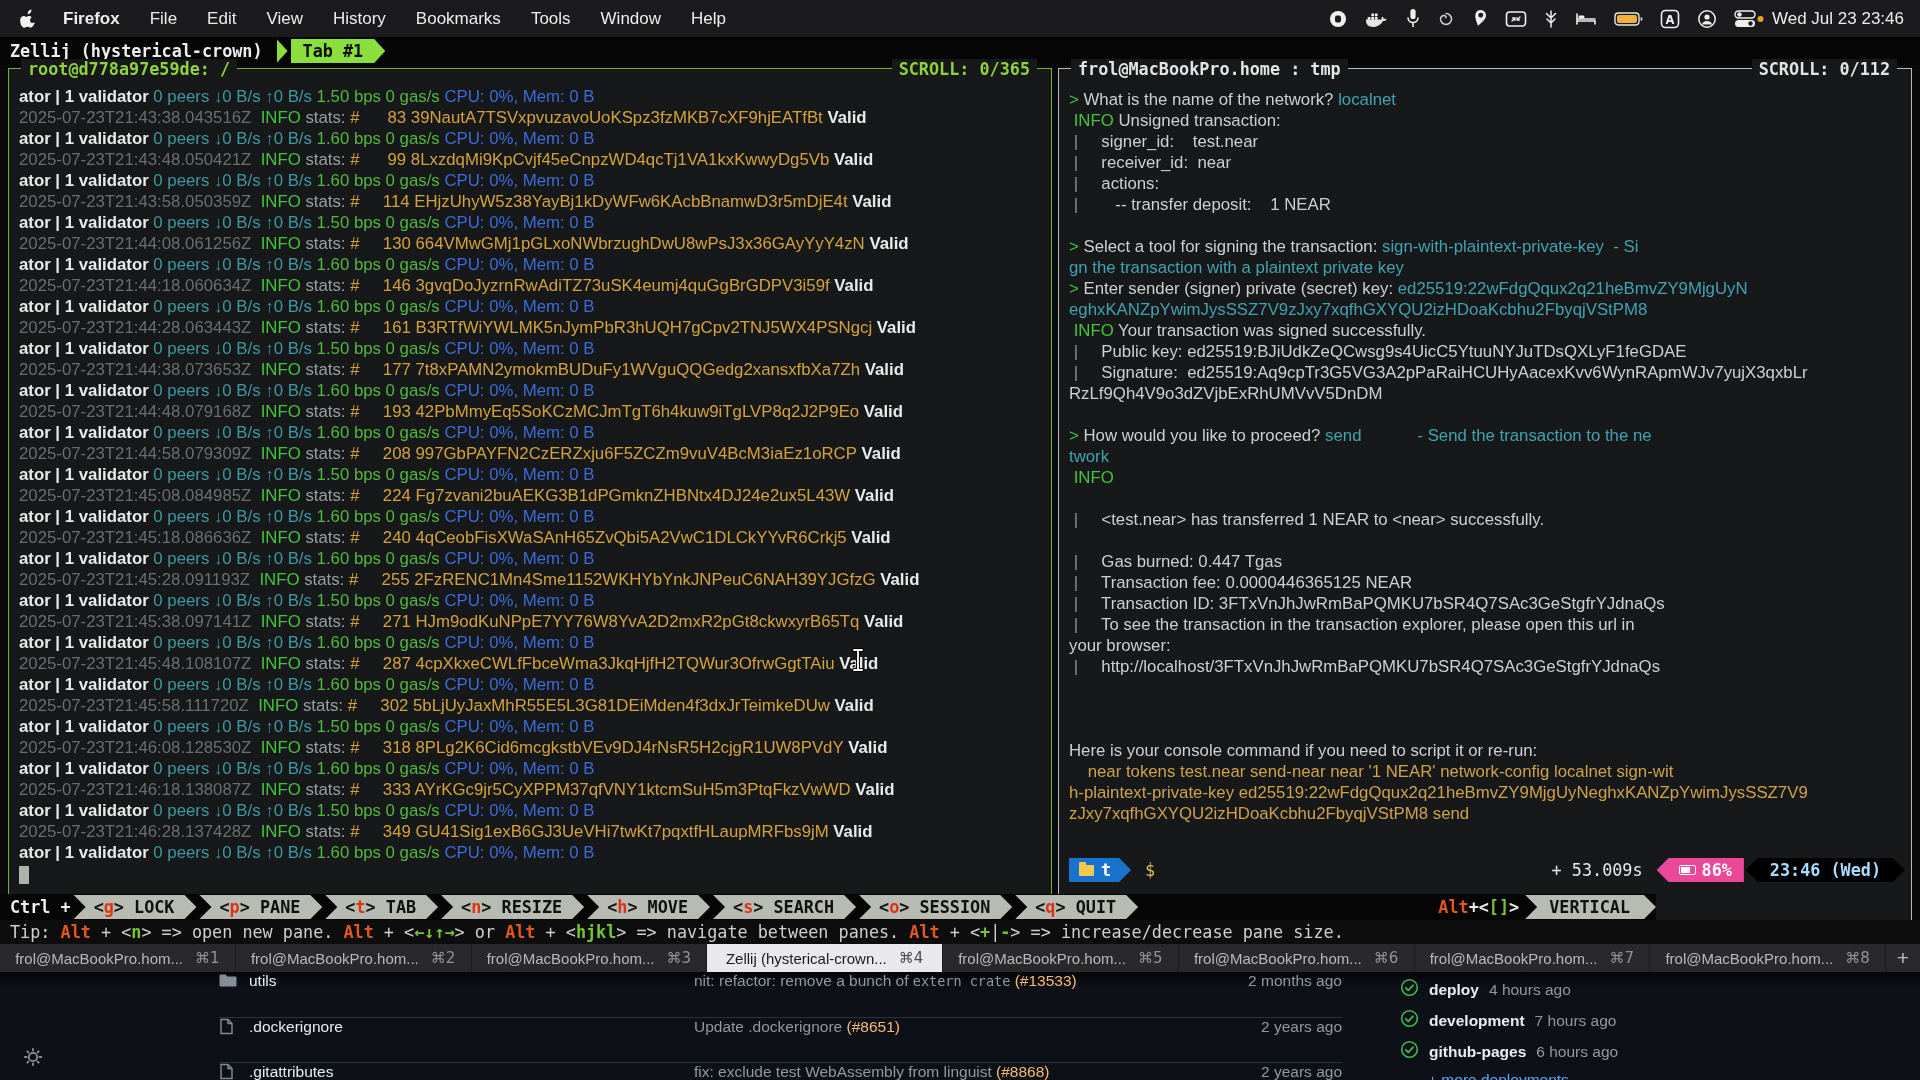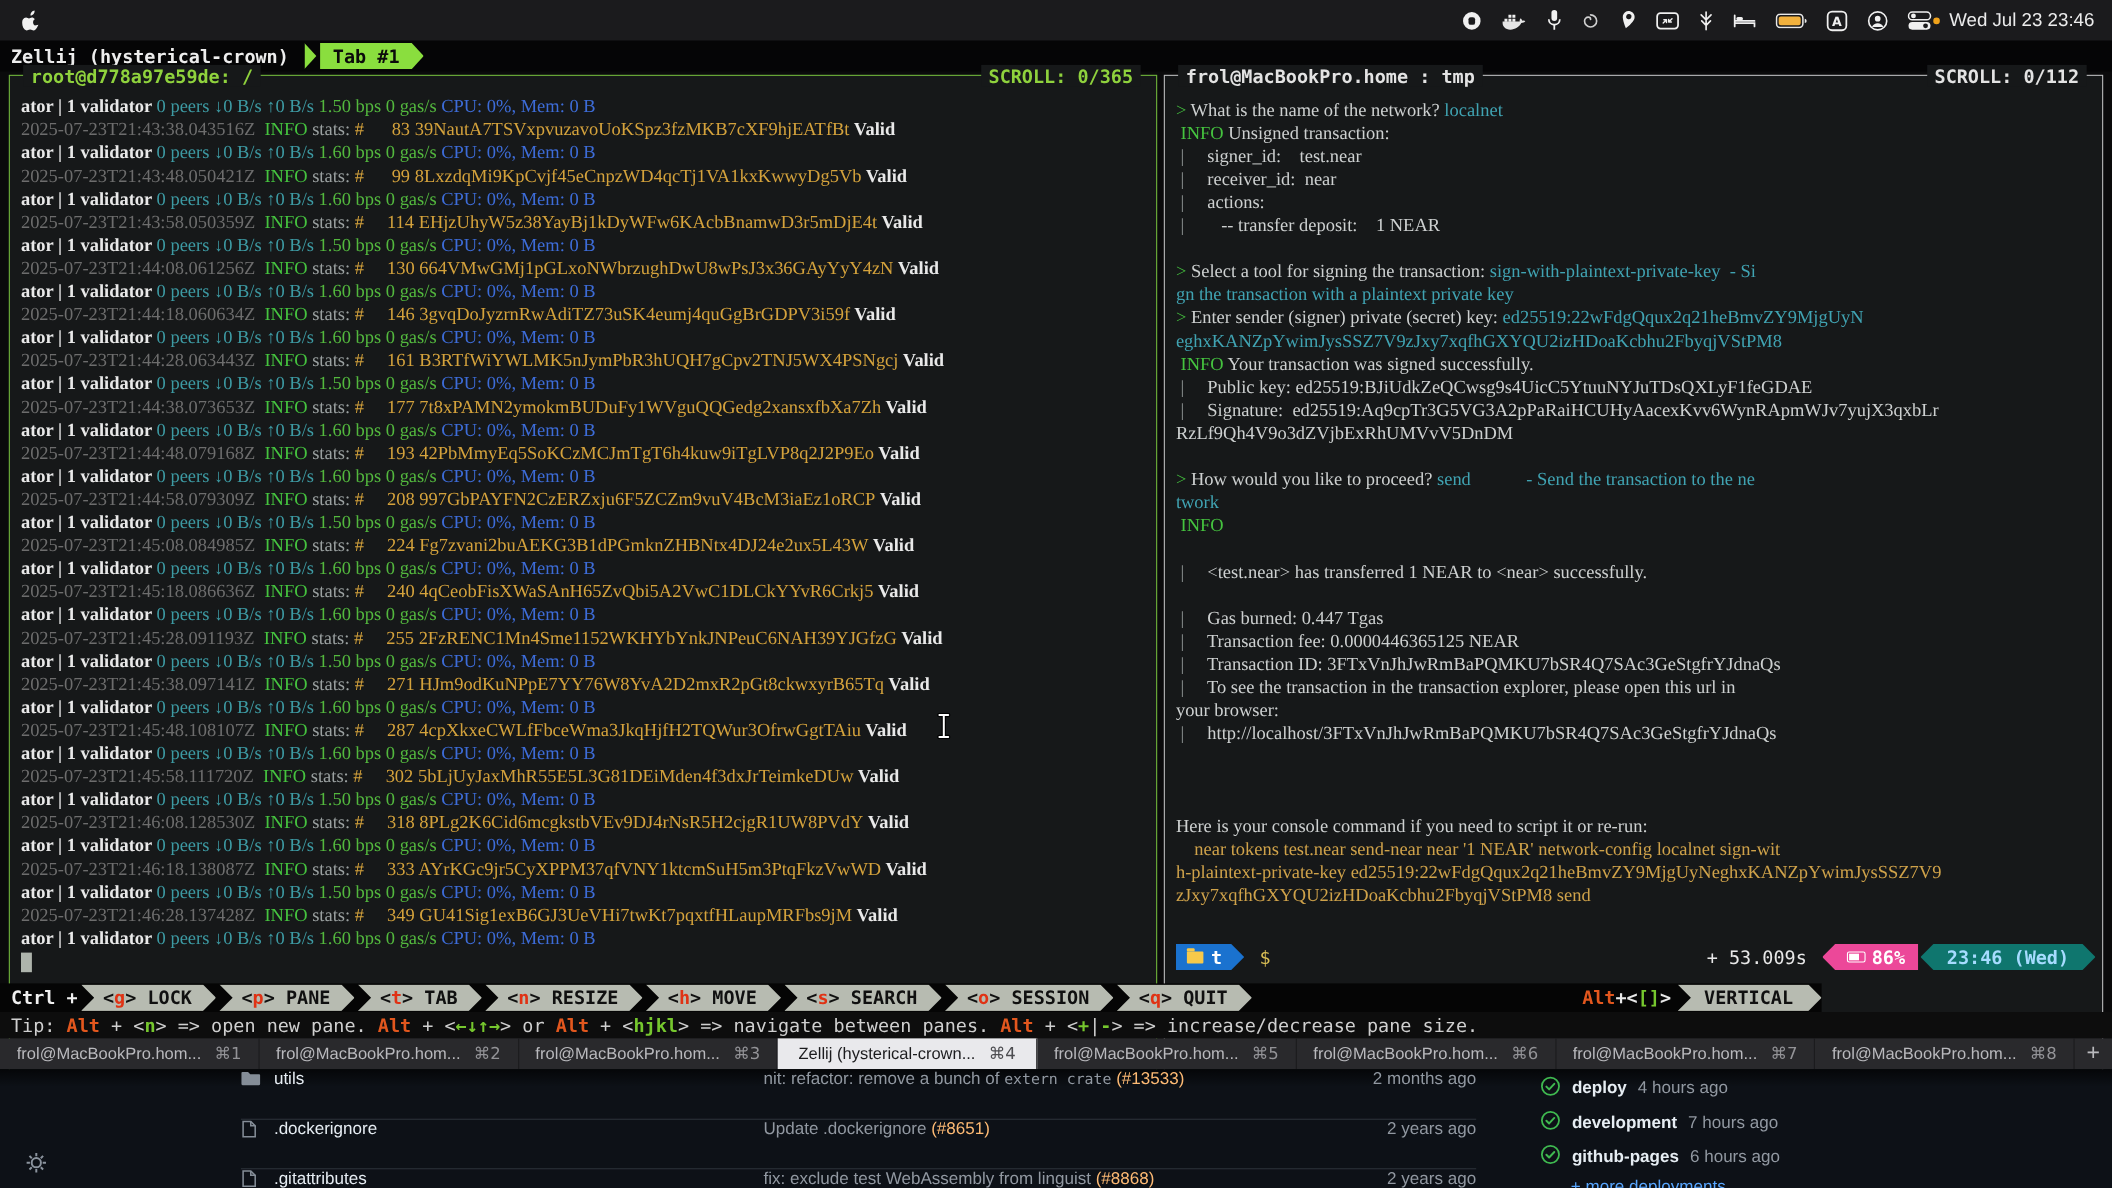--- a/index.html
+++ b/index.html
@@ -20,21 +20,21 @@
   .ztab-pre{width:11px;height:24px;background:#8ade3e;clip-path:polygon(0 0,100% 50%,0 100%);margin-left:14px}
   .ztab{background:#8ade3e;color:#0b0b0b;font-weight:700;height:24px;line-height:24px;padding:0 22px 0 12px;margin-left:3px;clip-path:polygon(0 0,calc(100% - 11px) 0,100% 50%,calc(100% - 11px) 100%,0 100%)}
   
   .pane{position:absolute;top:68px;height:958px;background:#161819;border:1px solid}
   .pane-left{left:8px;width:1044px;border-color:#6fb43a}
   .pane-right{left:1058px;width:854px;border-color:#b9babb}
   .ptitle{position:absolute;top:-10px;left:12px;background:#161819;padding:0 7px;font-family:"DejaVu Sans Mono",monospace;font-size:16.8px;font-weight:700}
   .pscroll{position:absolute;top:-10px;right:14px;background:#161819;padding:0 7px;font-family:"DejaVu Sans Mono",monospace;font-size:16.8px;font-weight:700}
   .pane-left .ptitle,.pane-left .pscroll{color:#8fd23d}
   .pane-right .ptitle,.pane-right .pscroll{color:#e3e3e3}
-  .plines{position:absolute;left:10px;right:2px;font-family:Liberation Serif, serif;font-size:16.8px;line-height:21px;overflow:hidden}
+  .plines{position:absolute;left:10px;right:2px;font-family:Liberation Sans, sans-serif;font-size:16.8px;line-height:21px;overflow:hidden}
   .pane-left .plines{top:17px}
   .pane-right .plines{top:20px}
   .tline{height:21px;white-space:pre}
   
   .sg-wb{color:#e9e9e9;font-weight:700}
   .sg-teal{color:#3d9aa3}
   .sg-grn{color:#53b83e}
   .sg-blu{color:#3d6cd8}
   .sg-time{color:#6d6d6d}
   .sg-info{color:#45c33f}
@@ -51,21 +51,21 @@
   .rstatus{position:absolute;left:10px;right:6px;top:788px;height:26px;display:flex;align-items:center;font-family:"DejaVu Sans Mono",monospace;font-size:16.8px}
   .st-dir{display:flex;align-items:center;gap:7px;background:#1a72cf;color:#fff;font-weight:700;height:24px;padding:0 20px 0 10px;clip-path:polygon(0 0,calc(100% - 12px) 0,100% 50%,calc(100% - 12px) 100%,0 100%)}
   .folder-glyph{display:inline-block;width:15px;height:11px;background:#f7c94a;border-radius:1px;position:relative}
   .folder-glyph::before{content:"";position:absolute;top:-3px;left:0;width:7px;height:3px;background:#f7c94a;border-radius:1px 1px 0 0}
   .st-prompt{color:#d8bd55;margin-left:14px}
   .st-rgroup{margin-left:auto;display:flex;align-items:center}
   .st-elapsed{color:#e8e8e8;margin-right:14px}
   .st-batt{display:flex;align-items:center;gap:6px;background:#ec4899;color:#fff;font-weight:700;height:24px;padding:0 12px 0 22px;clip-path:polygon(12px 0,100% 0,100% 100%,12px 100%,0 50%)}
   .batt-glyph{display:inline-block;width:17px;height:10px;border:1.5px solid #fff;border-radius:2px;position:relative}
   .batt-glyph::after{content:"";position:absolute;inset:1px 5px 1px 1px;background:#fff}
-  .st-time{background:#0f766e;color:#a6dcff;font-weight:700;height:24px;line-height:24px;padding:0 24px;margin-left:2px;clip-path:polygon(12px 0,calc(100% - 12px) 0,100% 50%,calc(100% - 12px) 100%,12px 100%,0 50%)}
+  .st-time{background:#000000;color:#a6dcff;font-weight:700;height:24px;line-height:24px;padding:0 24px;margin-left:2px;clip-path:polygon(12px 0,calc(100% - 12px) 0,100% 50%,calc(100% - 12px) 100%,12px 100%,0 50%)}
   
   .keybar{position:absolute;left:0;top:894px;width:1656px;height:26px;background:#050505;display:flex;align-items:center;font-family:"DejaVu Sans Mono",monospace;font-size:16.8px;font-weight:700}
   .kb-prefix{color:#f0f0f0;margin-left:10px}
   .kb-segs{display:flex}
   .kb-seg{background:#b7bbb1;color:#101010;height:24px;line-height:24px;padding:0 22px 0 20px;margin-left:3px;clip-path:polygon(0 0,calc(100% - 12px) 0,100% 50%,calc(100% - 12px) 100%,0 100%,12px 50%)}
   .kb-key{color:#e03214}
   .kb-right{margin-left:auto;display:flex;align-items:center}
   .kb-alt{color:#e2571e}
   .kb-wh{color:#e8e8e8}
   .kb-gr{color:#76c72e}
@@ -107,20 +107,31 @@
 <body>
 
 <div class="screen">
 
   <div class="menubar">
     <span class="apple">
       <svg width="17" height="20" viewBox="0 0 17 20">
           <path fill="#f2f2f2" d="M11.4 0.6c-1 .07-2.1.7-2.76 1.5-.6.73-1.1 1.88-.9 3 1.07.08 2.17-.56 2.82-1.37.64-.81 1.07-1.95.84-3.13zM14.9 13.6c-.43 1-.64 1.43-1.2 2.3-.77 1.2-1.86 2.7-3.2 2.72-1.2.01-1.5-.8-3.13-.78-1.62.01-1.96.8-3.16.79C2.86 18.6 1.84 17.25 1.06 16 .02 13.4-.2 10.4.8 8.8c.72-1.14 1.85-1.8 2.9-1.8 1.08 0 1.77.8 2.66.8.87 0 1.4-.8 2.65-.8.94 0 1.95.5 2.66 1.4-2.34 1.28-1.96 4.62.1 5.7z"></path>
         </svg>
     </span>
+    <div class="menu-items" id="menu-items">
+        <span>Firefox</span>
+        <span>File</span>
+        <span>Edit</span>
+        <span>View</span>
+        <span>History</span>
+        <span>Bookmarks</span>
+        <span>Tools</span>
+        <span>Window</span>
+        <span>Help</span>
+      </div>
     <div class="menu-status">
       <span class="mi">
           <svg width="20" height="20" viewBox="0 0 20 20">
             <circle cx="10" cy="10" r="8" fill="#f0f0f0"></circle>
             <rect x="7" y="6.6" width="6" height="7" rx="2" fill="#1b1b1d"></rect>
           </svg>
         </span>
       <span class="mi">
           <svg width="24" height="20" viewBox="0 0 24 20">
             <path fill="#f0f0f0" d="M3 9h3v3H3zM7 9h3v3H7zM11 9h3v3h-3zM7 5h3v3H7zM11 5h3v3h-3z" transform="scale(.9)"></path>

